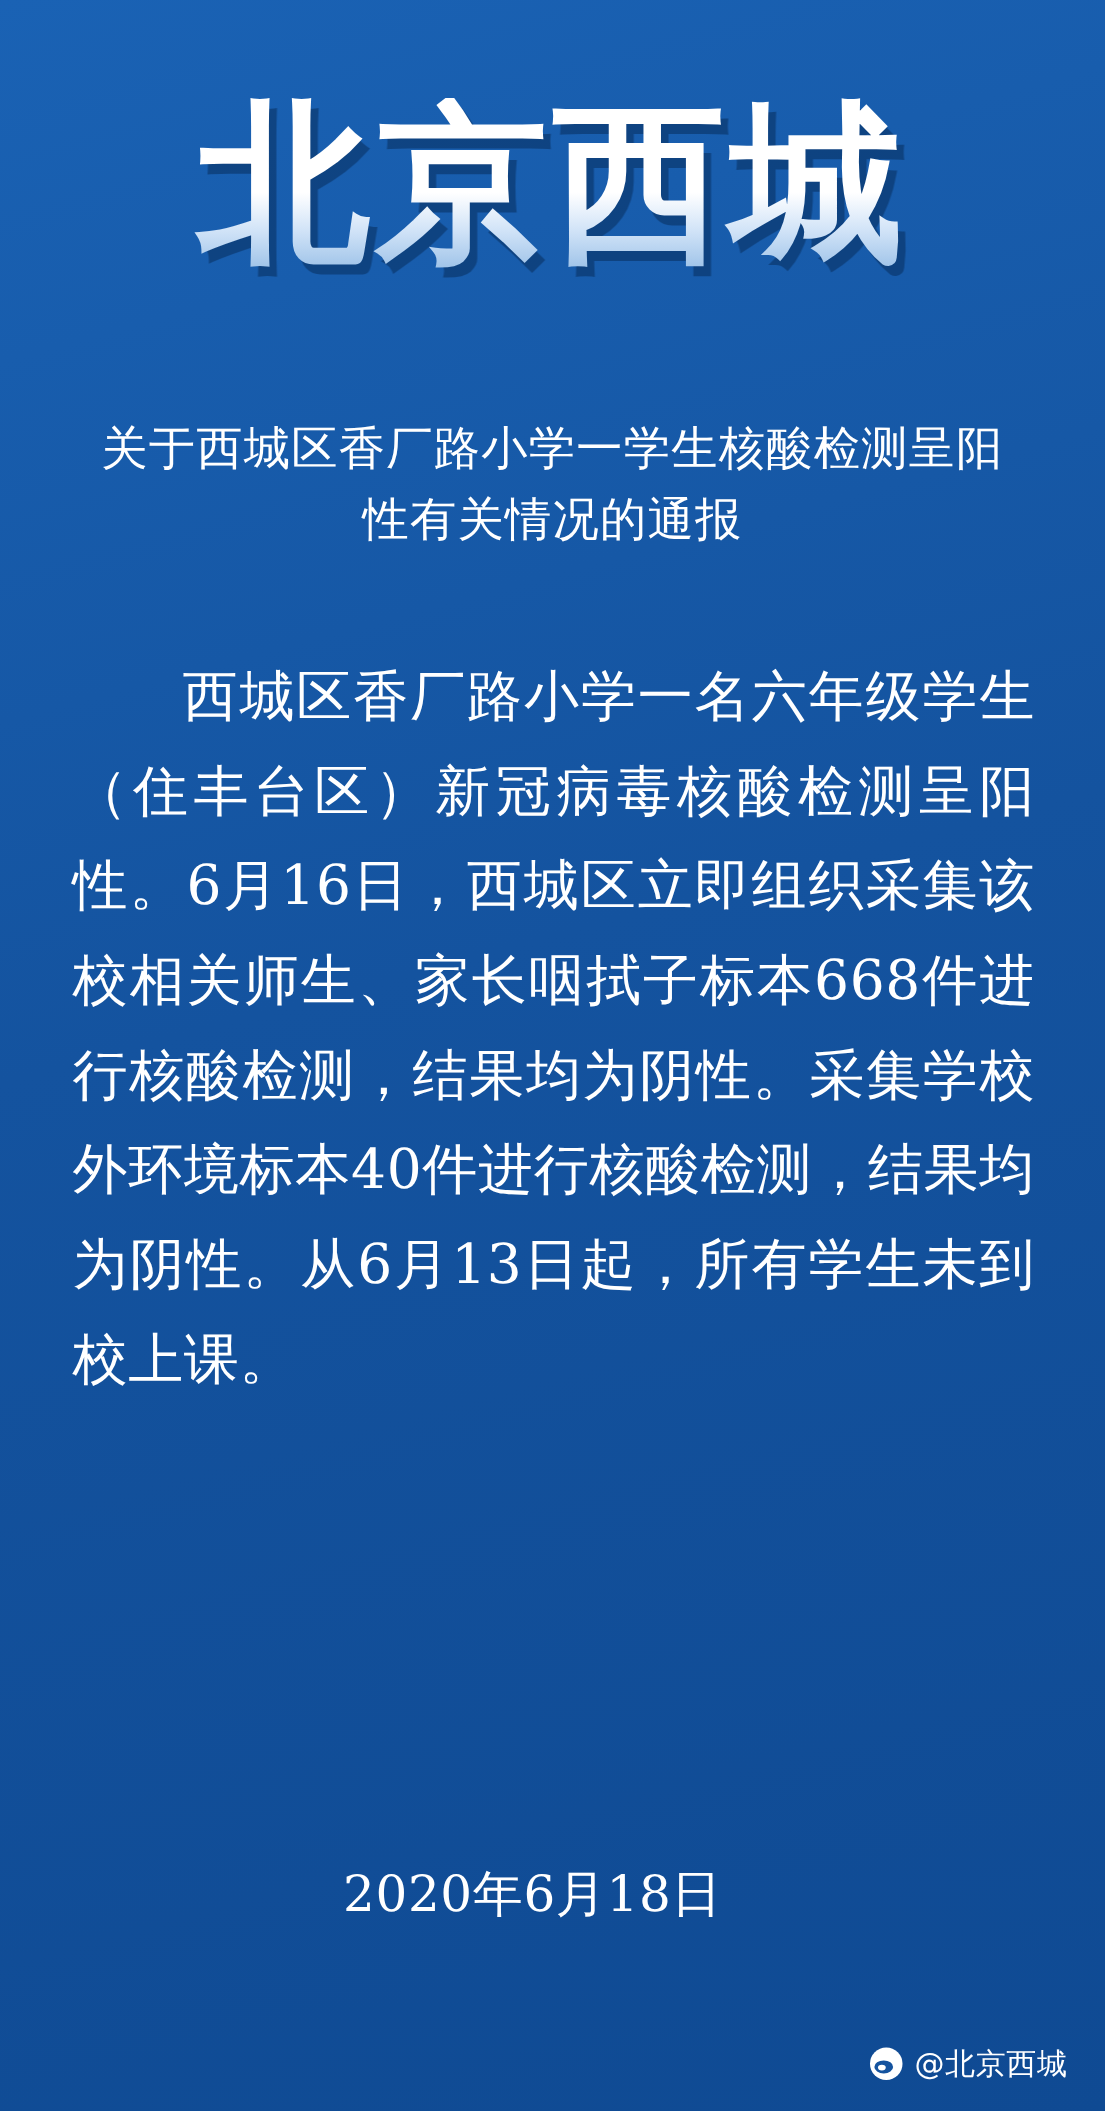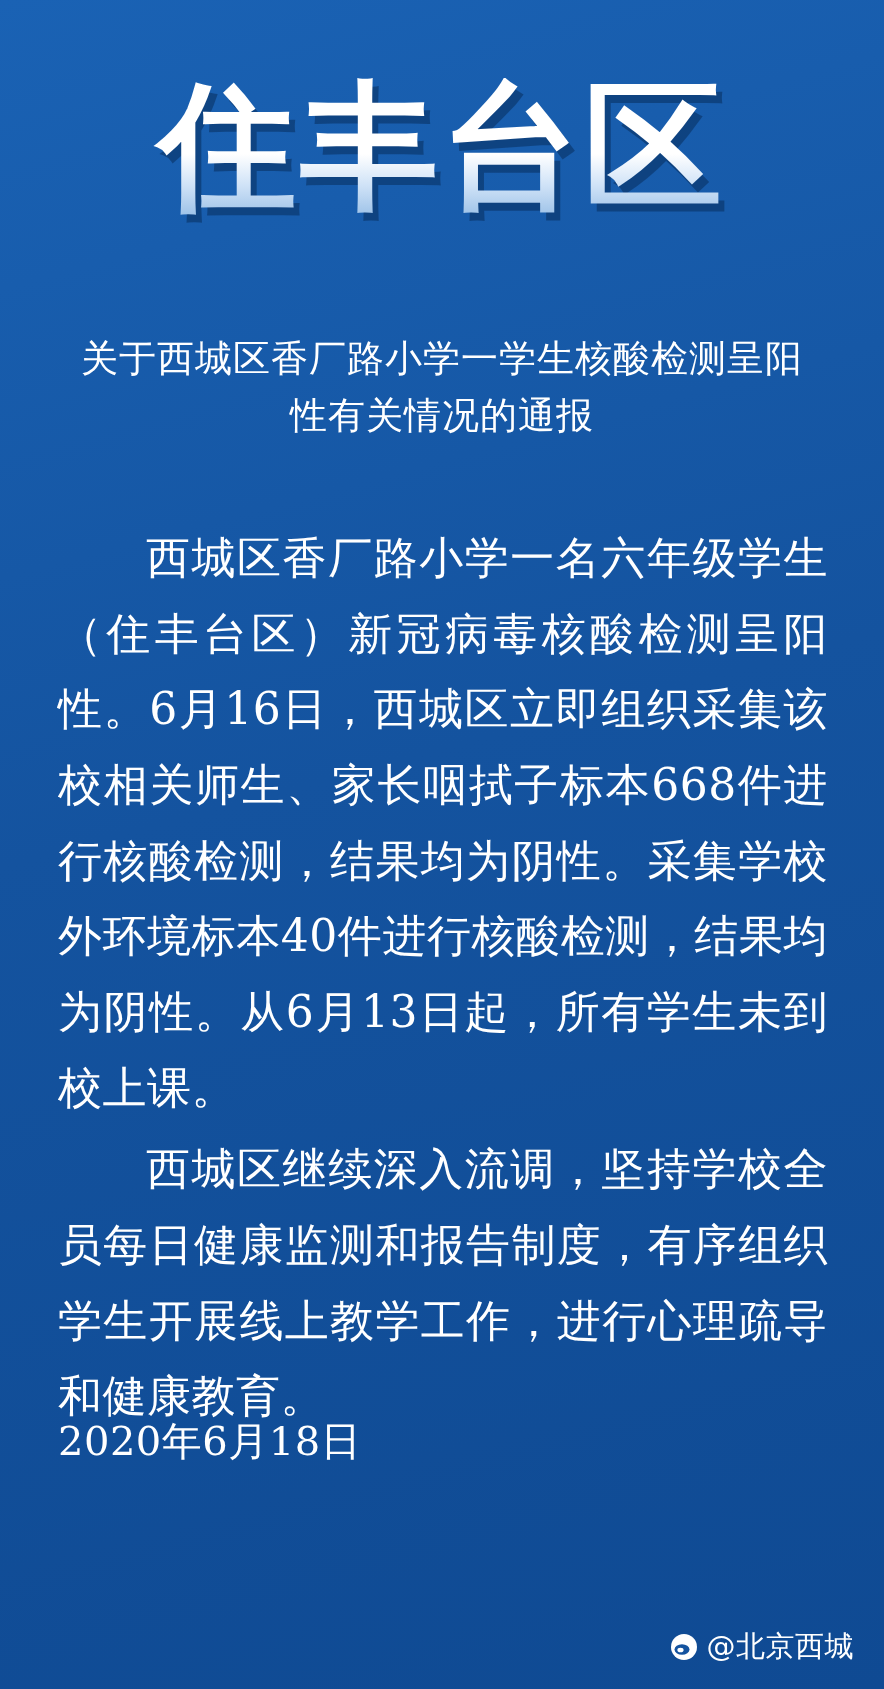--- a/index.html
+++ b/index.html
@@ -64,24 +64,24 @@
     line-height: 1.72;
     letter-spacing: 0.5px;
     text-align: justify;
   }
   .para {
     text-indent: 2em;
     margin: 0 0 6px 0;
   }
   .date {
     position: absolute;
-    top: 1414px;
+    top: 1488px;
     left: 58px;
     width: 770px;
-    text-align: left;
+    text-align: center;
     color: #ffffff;
     font-family: "DejaVu Serif", serif;
     font-size: 40px;
     letter-spacing: 0.5px;
     padding-right: 34px;
     box-sizing: border-box;
   }
   .footer {
     position: absolute;
     bottom: 22px;
@@ -93,36 +93,35 @@
   .weibo-icon {
     display: inline-flex;
     align-items: center;
     justify-content: center;
     width: 28px;
     height: 28px;
   }
   .footer-name {
     color: #ffffff;
     font-family: "DejaVu Sans", sans-serif;
-    font-size: 29px;
+    font-size: 24px;
     letter-spacing: 0.5px;
   }
 </style>
 </head>
 <body>
 
 <div class="poster">
 
-  <div class="masthead">住丰台区</div>
+  <div class="masthead">北京西城</div>
 
   <div class="subtitle">关于西城区香厂路小学一学生核酸检测呈阳性有关情况的通报</div>
 
   <div class="body-text">
     <p class="para">西城区香厂路小学一名六年级学生（住丰台区）新冠病毒核酸检测呈阳性。6月16日，西城区立即组织采集该校相关师生、家长咽拭子标本668件进行核酸检测，结果均为阴性。采集学校外环境标本40件进行核酸检测，结果均为阴性。从6月13日起，所有学生未到校上课。</p>
-    <p class="para">西城区继续深入流调，坚持学校全员每日健康监测和报告制度，有序组织学生开展线上教学工作，进行心理疏导和健康教育。</p>
   </div>
 
   <div class="date">2020年6月18日</div>
 
   <div class="footer">
     <span class="weibo-icon">
       <svg width="28" height="28" viewBox="0 0 28 28" aria-hidden="true">
         <circle cx="14" cy="14" r="13" fill="#ffffff"></circle>
         <ellipse cx="12" cy="16.5" rx="7.5" ry="5.2" fill="#14539f"></ellipse>
         <ellipse cx="10.5" cy="17" rx="3.1" ry="2.3" fill="#ffffff"></ellipse>

